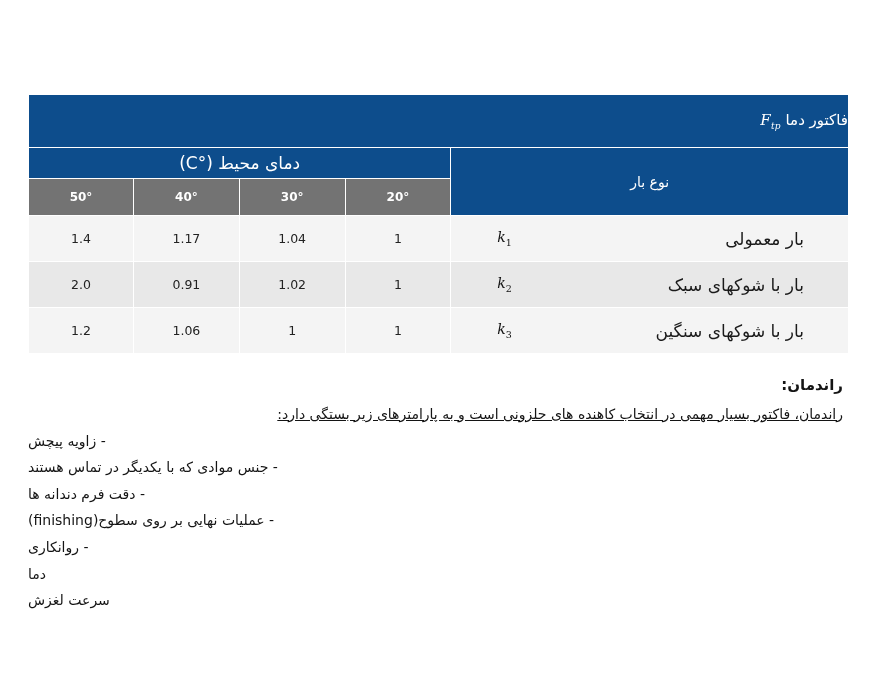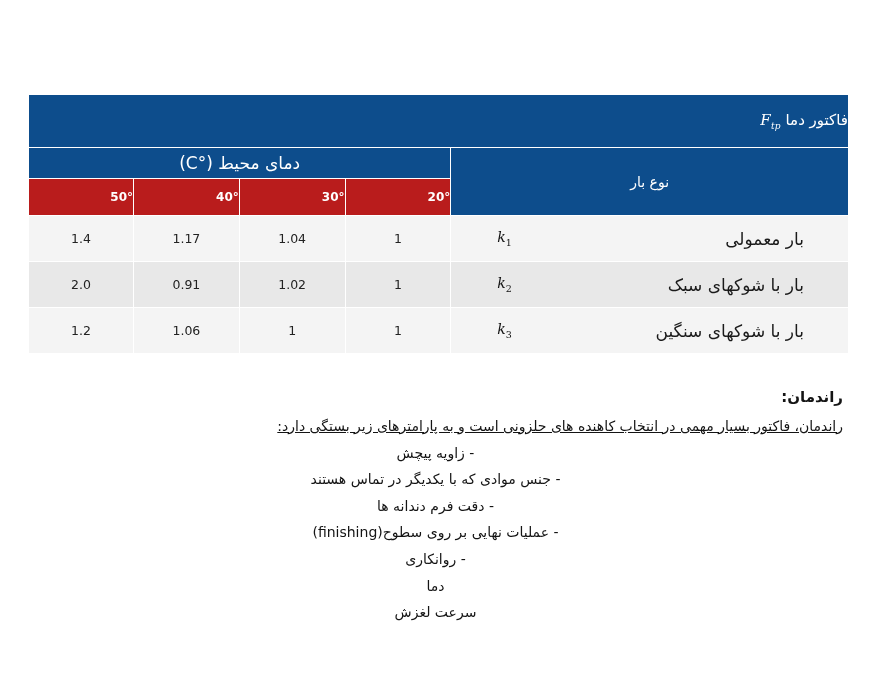--- a/index.html
+++ b/index.html
@@ -62,23 +62,23 @@
     font-size: 14px;
     vertical-align: middle;
   }
   .hdr-temp-group {
     height: 30px;
     font-size: 17px;
   }
   .hdr-temp-cell {
     height: 36px;
     font-size: 12px;
-    background: #b91c1c;
+    background: #737373;
     color: #ffffff;
-    text-align: right;
+    text-align: center;
   }
   .row-body td {
     height: 45px;
     text-align: center;
     vertical-align: middle;
     color: #222;
     font-size: 12.5px;
     border: 1px solid #ffffff;
   }
   .row-odd td { background: #f4f4f4; }
@@ -106,21 +106,21 @@
     font-size: 9.5px;
     font-style: normal;
   }
   .load-name {
     color: #1a1a1a;
     font-size: 17px;
   }
 
   
   .content {
-    margin-top: 30px;
+    margin-top: 18px;
     direction: rtl;
     text-align: right;
     padding: 0 6px 0 0;
     font-size: 14.5px;
     line-height: 1.85;
     color: #141414;
   }
   .section-title {
     font-weight: bold;
     font-size: 15px;
@@ -132,21 +132,21 @@
     text-decoration: underline;
   }
   .bullets {
     list-style: none;
     margin: 0;
     padding: 0;
   }
   .bullets li {
     font-size: 14px;
     line-height: 1.9;
-    text-align: center;
+    text-align: left;
     padding-left: 0;
   }
   .bullets li.b1 { margin-right: 0; }
 </style>
 </head>
 <body>
 
 <div class="page">
 
   <table class="factor-table">

